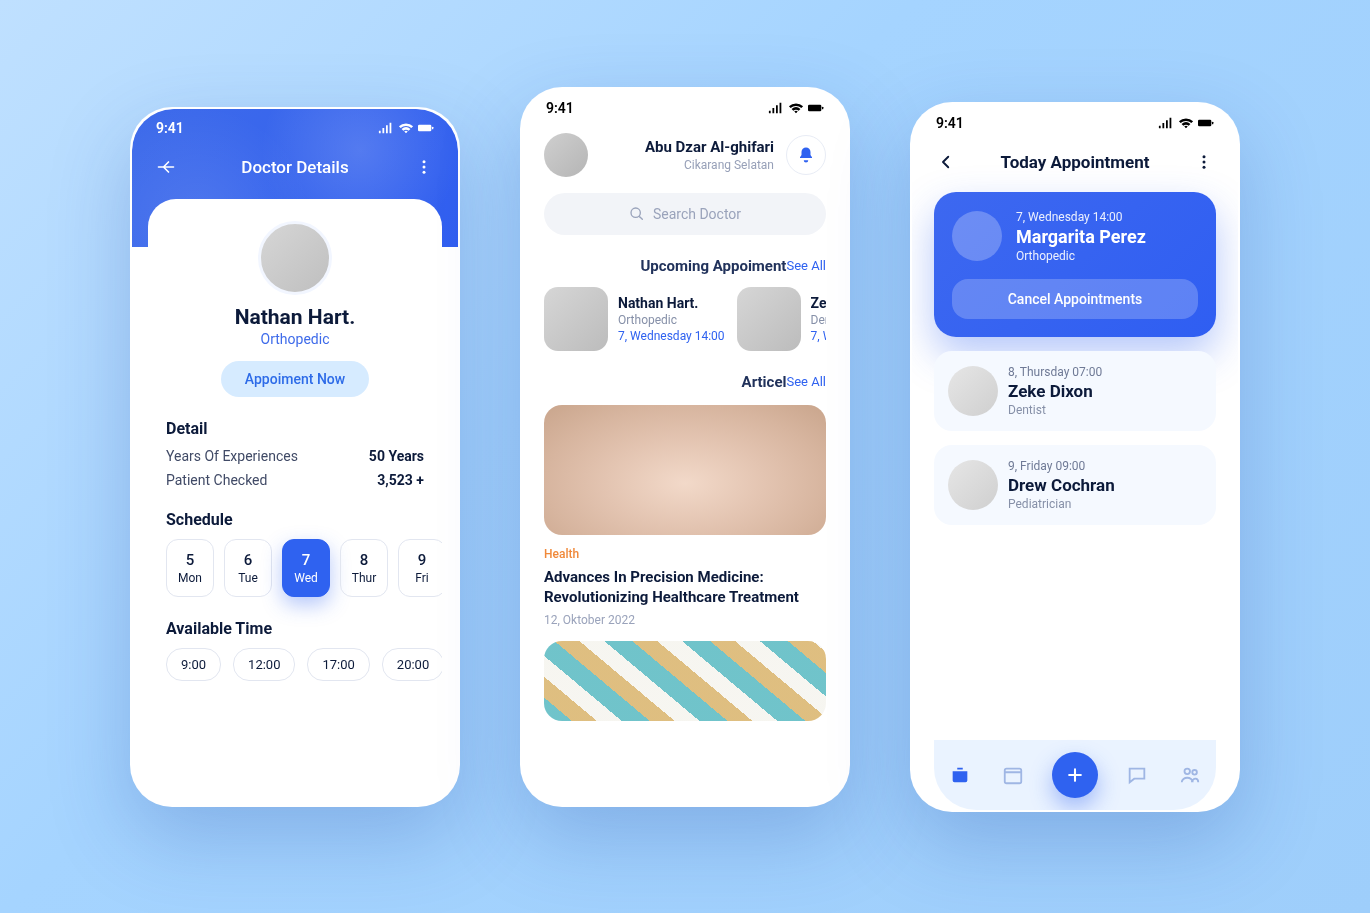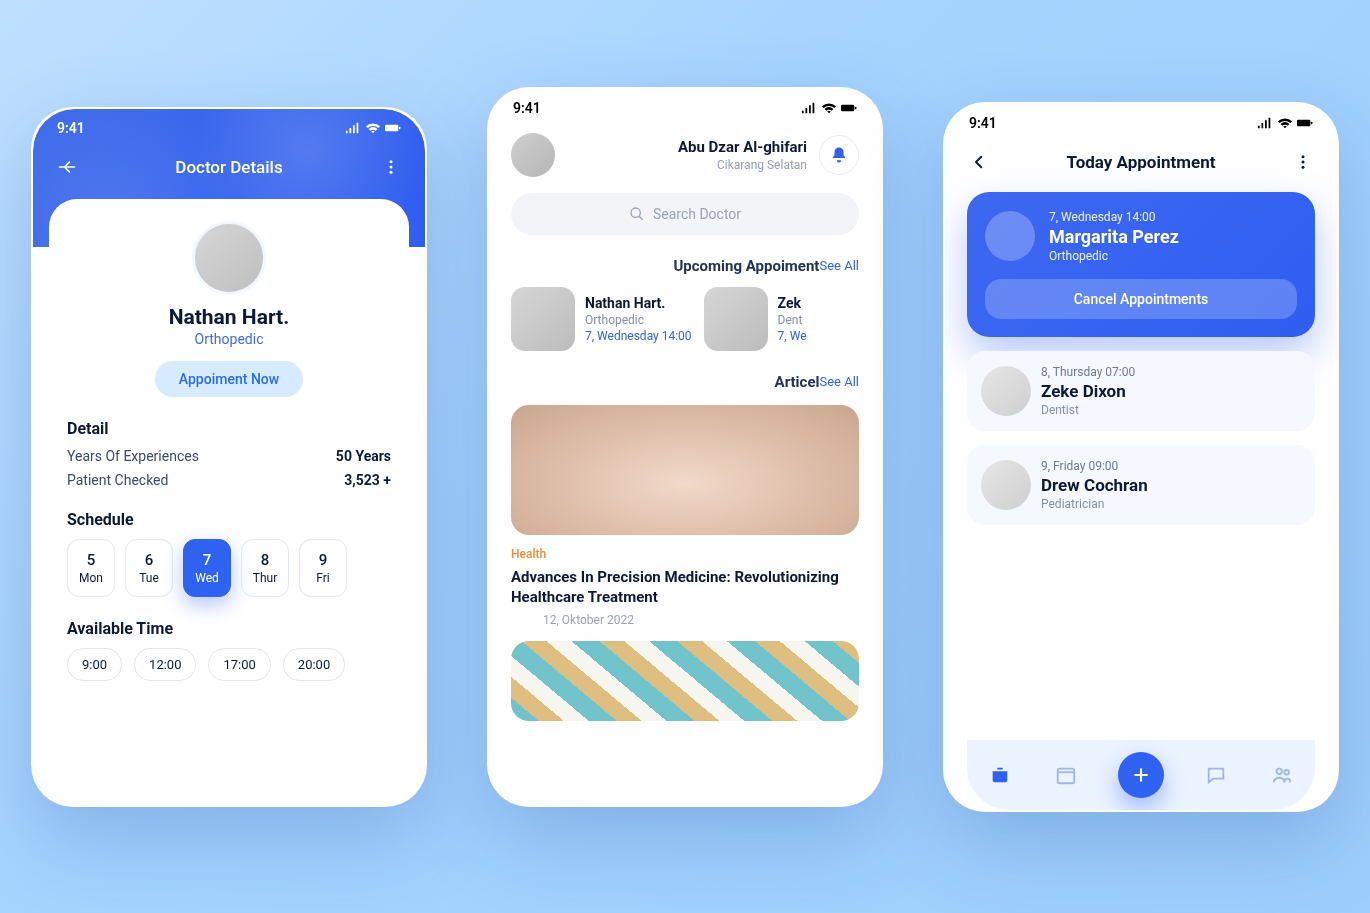--- a/index.html
+++ b/index.html
@@ -7,21 +7,21 @@
     width: 1370px;
     height: 913px;
     background: linear-gradient(135deg, #bfe0ff 0%, #a5d4ff 40%, #9ecefb 100%);
     display: flex;
     align-items: center;
     justify-content: center;
     gap: 60px;
     overflow: hidden;
   }
   .phone {
-    width: 396px;
+    width: 330px;
     height: 700px;
     background: #fff;
     border-radius: 42px;
     position: relative;
     box-shadow: 0 30px 80px rgba(30,72,162,.25);
     overflow: hidden;
     border: 2px solid rgba(255,255,255,.7);
   }
   .phone.mid { height: 720px; margin-top: -20px; }
   .phone.right { height: 710px; }
@@ -136,21 +136,21 @@
   .appt-spec { font-size:12px; color:#8690a8; margin:2px 0;}
   .appt-when { font-size:12px; color:#2f62f0;}
 
   .article-img {
     margin-top:14px; width:100%; height:130px; border-radius:18px;
     background:
       radial-gradient(ellipse at 50% 60%, #f2d9c9 0%, #e3c4b1 40%, #d7b59f 70%, #c9a58c 100%);
   }
   .tag { color:#f0893a; font-size:12px; margin-top:12px; font-weight:500;}
   .art-title { font-size:15px; font-weight:700; color:#0c1a3a; margin-top:6px; line-height:1.35;}
-  .art-date { font-size:12px; color:#9aa3bb; margin-top:6px;margin-left:32px;}
+  .art-date { font-size:12px; color:#9aa3bb; margin-top:6px;}
   .article-img2 {
     margin-top:14px; width:100%; height:80px; border-radius:18px;
     background:
       repeating-linear-gradient(40deg, #57b9c1 0 18px, #d9b36a 18px 34px, #f5f4ee 34px 50px);
     opacity:.85;
   }
 
   
   .sc3-body { padding: 0 22px; height:calc(100% - 38px); display:flex; flex-direction:column;}
   .hdr-row2 { display:flex; align-items:center; justify-content:space-between; margin-top:8px;}

